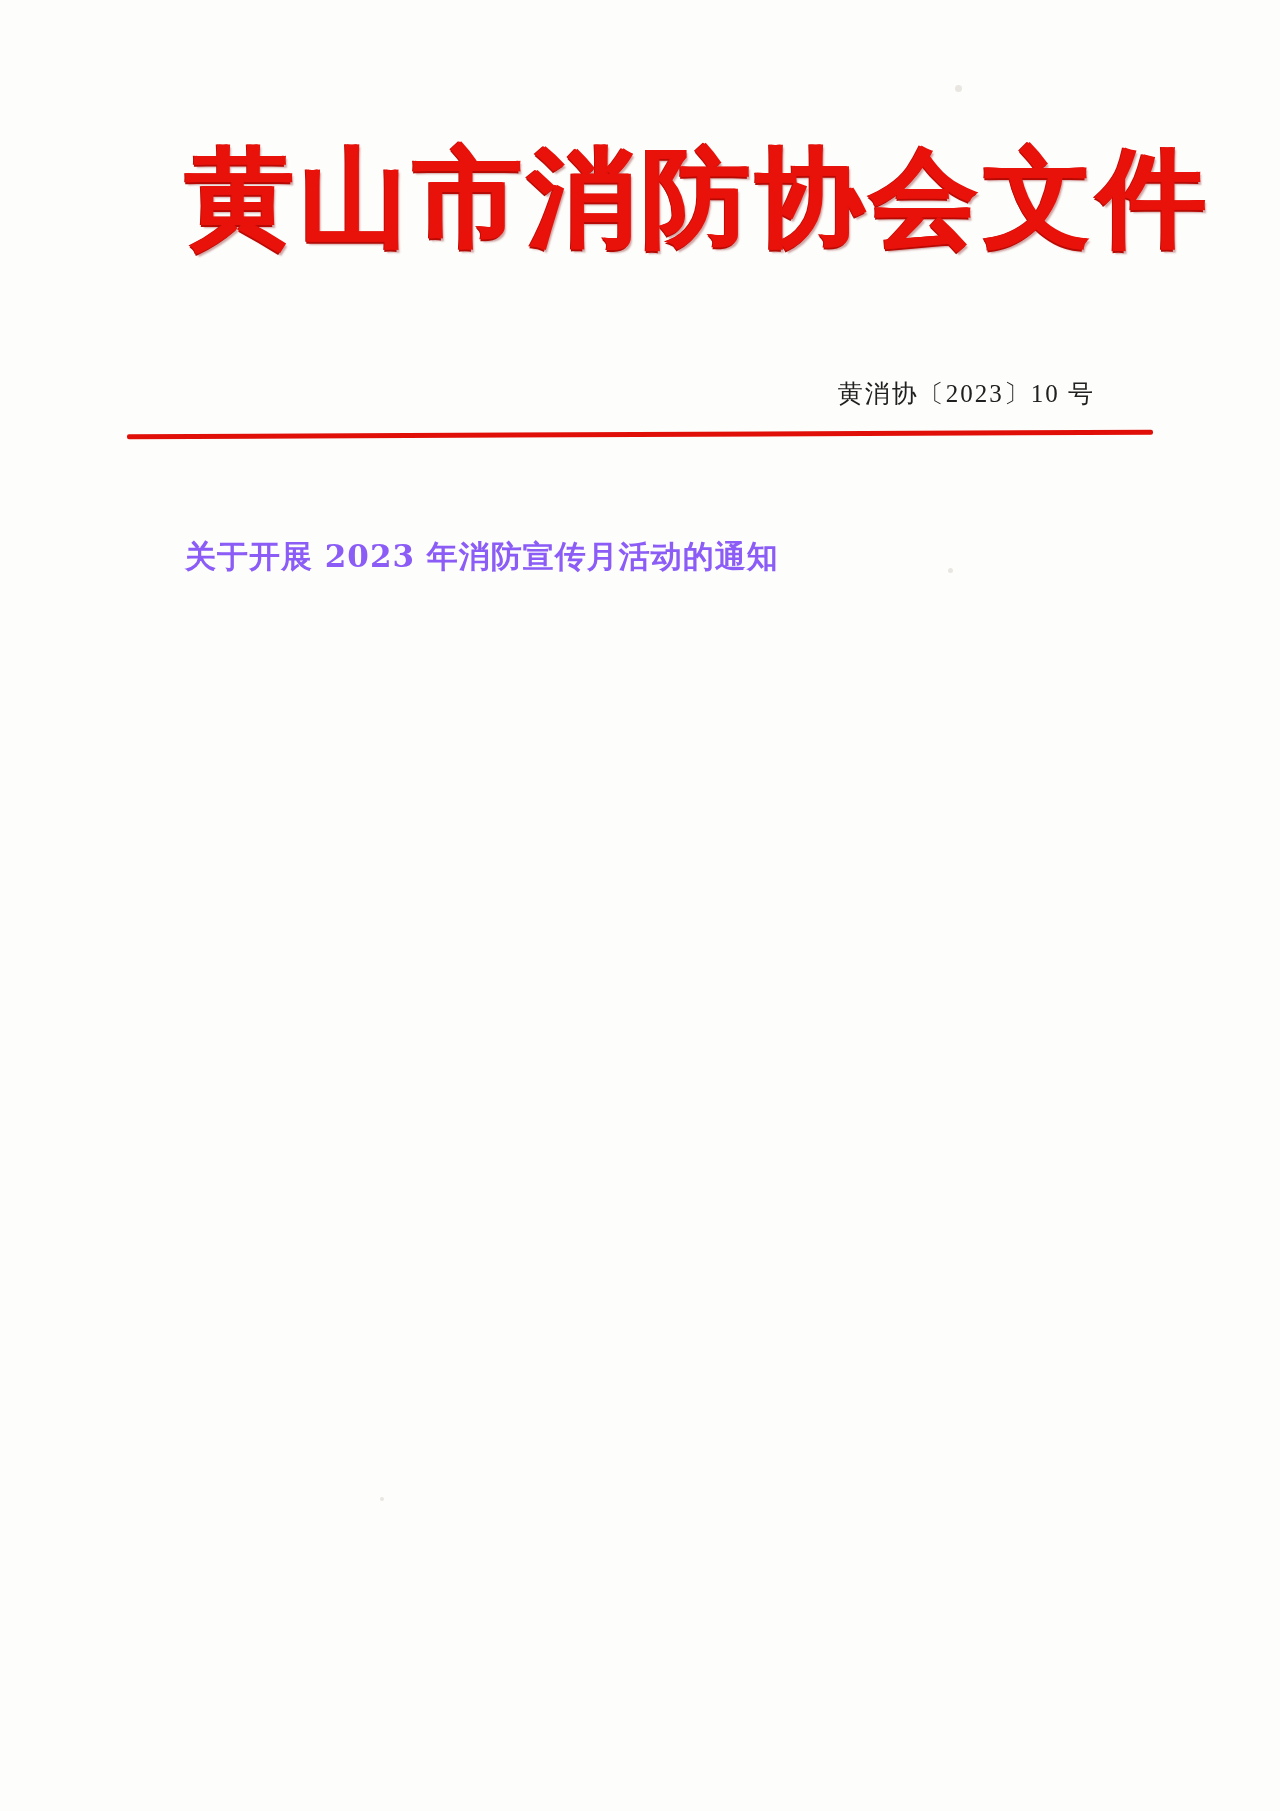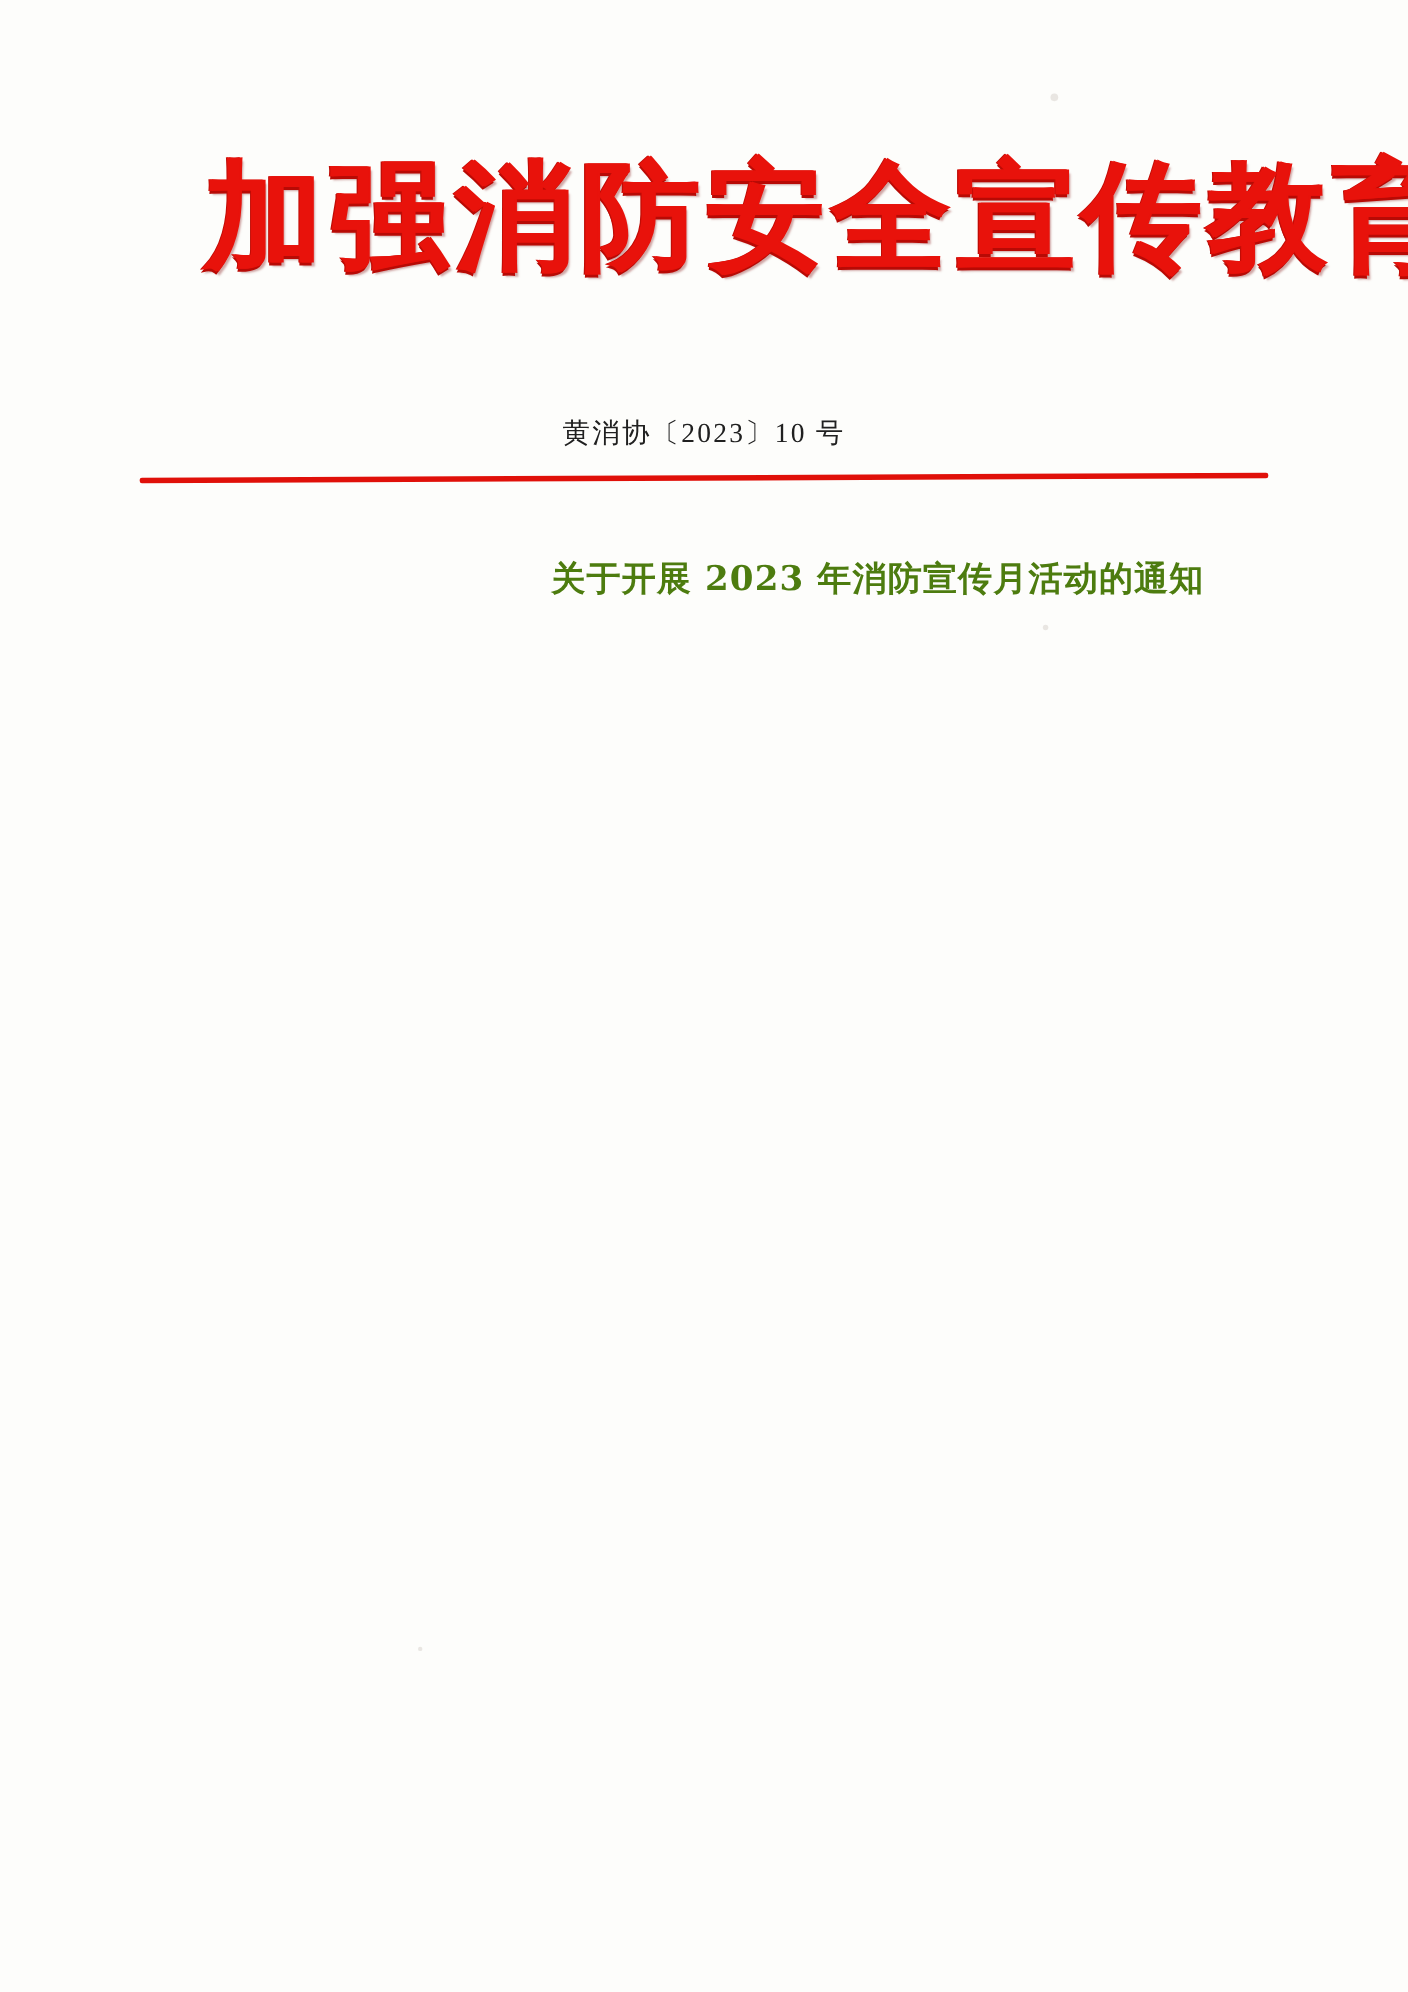--- a/index.html
+++ b/index.html
@@ -36,21 +36,21 @@
     color: #e8120b;
     text-shadow:
        2px 0 0 #e8120b,
       -1px 0 0 #c00c06,
        0 2px 0 #b80a05,
        3px 3px 2px rgba(120,0,0,0.35);
     white-space: nowrap;
   }
   
   .doc-number {
-    text-align: center;
+    text-align: right;
     margin-top: 118px;
     font-size: 25px;
     letter-spacing: 2px;
     font-family: "Liberation Serif", serif;
     color: #202020;
   }
   
   .red-rule-wrap {
     margin-top: 22px;
     height: 10px;
@@ -61,27 +61,27 @@
     left: -58px;
     right: -58px;
     top: 0;
     height: 5px;
     background: #e01009;
     border-radius: 2px;
     transform: rotate(-0.25deg);
   }
   
   .doc-title {
-    text-align: right;
-    margin-top: 63px;
+    text-align: left;
+    margin-top: 94px;
     font-size: 31px;
     font-weight: 700;
     letter-spacing: 1px;
     font-family: "DejaVu Serif", "Liberation Serif", serif;
-    color: #4d7c0f;
+    color: #8b5cf6;
   }
   
   .body-text {
     margin-top: 58px;
     font-size: 27.5px;
     line-height: 60px;
     letter-spacing: 1.2px;
     text-align: justify;
     color: #151515;
     font-family: "Liberation Serif", serif;
@@ -106,21 +106,21 @@
 </head>
 <body>
 
 <div class="page">
 
   <div class="speck" style="left:955px; top:85px; width:7px; height:7px;"></div>
   <div class="speck" style="left:948px; top:568px; width:5px; height:5px;"></div>
   <div class="speck" style="left:380px; top:1497px; width:4px; height:4px;"></div>
 
   <div class="masthead">
-    <div class="masthead-title">加强消防安全宣传教育</div>
+    <div class="masthead-title">黄山市消防协会文件</div>
   </div>
 
   <div class="doc-number">黄消协〔2023〕10 号</div>
 
   <div class="red-rule-wrap">
     <div class="red-rule"></div>
   </div>
 
   <div class="doc-title">关于开展 2023 年消防宣传月活动的通知</div>
 

